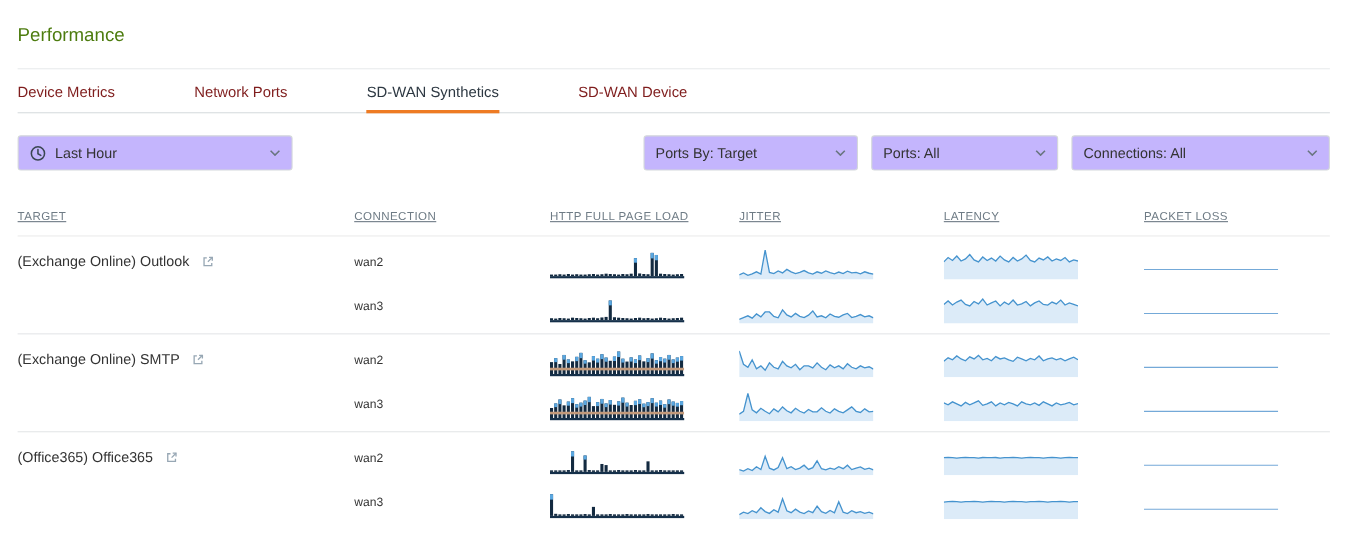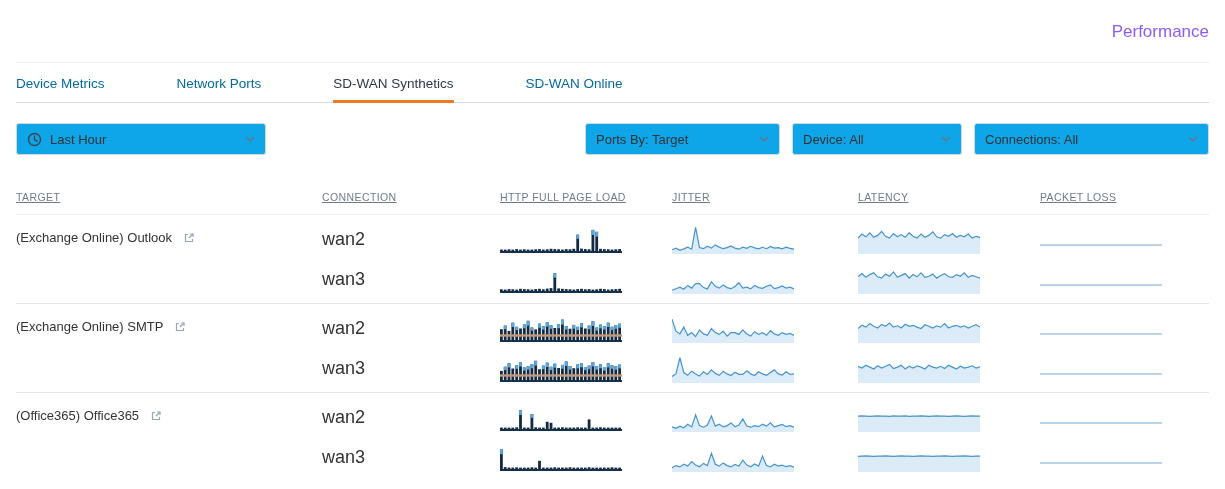--- a/index.html
+++ b/index.html
@@ -3,44 +3,43 @@
 <meta charset="utf-8">
 <style>
   * { box-sizing: border-box; }
   body {
     margin: 0; width: 1225px; height: 489px; overflow: hidden;
     background: #ffffff; color: #333;
     font-family: "Liberation Sans", sans-serif;
   }
   .page { padding: 0 16px; }
   h1[data-name="page-title"] {
-    font-size: 17px; font-weight: 400; color: #8b5cf6;
+    font-size: 17px; font-weight: 400; color: #4d7c0f;
     margin: 22px 0 20px 0;
-    text-align: right;
   }
   .tabbar {
     display: flex; gap: 72px;
     border-top: 1px solid #e9ebed;
     border-bottom: 1px solid #d8dcdf;
     padding: 13px 0 0 0;
   }
   .tab {
-    font-size: 13.5px; color: #0369a1; cursor: pointer;
+    font-size: 13.5px; color: #7f1d1d; cursor: pointer;
     padding-bottom: 11px; position: relative; white-space: nowrap;
   }
   .tab.active { color: #2d3842; }
   .tab.active::after {
     content: ""; position: absolute; left: 0; right: 0; bottom: -1px;
     height: 3px; background: var(--accent, #ee7b23);
   }
   .filterbar { display: flex; align-items: center; gap: 12px; margin-top: 20px; }
   .dropdown {
     display: flex; align-items: center; gap: 8px;
     height: 32px; border: 1px solid #d4d8db; border-radius: 3px;
-    padding: 0 10px; font-size: 13px; color: #333; background: #0ea5e9; cursor: pointer;
+    padding: 0 10px; font-size: 13px; color: #333; background: #c4b5fd; cursor: pointer;
   }
   .dropdown .chev { margin-left: auto; display: flex; }
   .dd-time { width: 250px; }
   .dd-group { width: 195px; }
   .dd-target { width: 170px; }
   .dd-conn { width: 235px; }
   .spacer { flex: 1; }
   .clock { display: flex; }
 
   .thead {
@@ -53,38 +52,38 @@
   .group:last-child { border-bottom: none; }
   .target-cell {
     width: 306px; padding-top: 11px; font-size: 13px; color: #333;
     display: flex; align-items: flex-start; gap: 11px;
   }
   .tname { cursor: pointer; }
   .extlink { display: flex; margin-top: 2px; cursor: pointer; }
   .conns { flex: 1; }
   .connrow {
     display: grid; grid-template-columns: 178px 172px 186px 182px 1fr;
-    align-items: center; height: 40px; font-size: 18px; color: #333;
+    align-items: center; height: 40px; font-size: 11px; color: #333;
   }
   .chart { width: 122px; height: 30px; }
   .chart svg { display: block; }
   .chart.http { border-bottom: 2px solid #15304a; height: 28px; }
 </style>
 </head>
 <body>
 
 <div class="page" data-name="performance-page">
 
   <h1 data-name="page-title">Performance</h1>
 
   <div class="tabbar" data-name="tab-bar">
     <div class="tab" data-name="tab-device-metrics">Device Metrics</div>
     <div class="tab" data-name="tab-network-ports">Network Ports</div>
     <div class="tab active" data-name="tab-sdwan-synthetics">SD-WAN Synthetics</div>
-    <div class="tab" data-name="tab-sdwan-health">SD-WAN Online</div>
+    <div class="tab" data-name="tab-sdwan-health">SD-WAN Device</div>
   </div>
 
   <div class="filterbar" data-name="filter-bar">
     <div class="dropdown dd-time" data-name="time-range-select">
       <span class="clock" data-name="clock-icon">
         <svg width="15" height="15" viewBox="0 0 15 15">
             <circle cx="7.5" cy="7.5" r="6" fill="none" stroke="#3a4652" stroke-width="1.4"></circle>
             <path d="M7.5 4v3.8l2.6 1.4" fill="none" stroke="#3a4652" stroke-width="1.4" stroke-linecap="round"></path>
           </svg>
       </span>
@@ -98,21 +97,21 @@
     <div class="spacer" data-name="filter-bar-spacer"></div>
     <div class="dropdown dd-group" data-name="group-by-select">
       <span data-name="group-by-value">Ports By: Target</span>
       <span class="chev" data-name="chevron-down-icon">
         <svg width="10" height="6" viewBox="0 0 10 6">
             <polyline points="1,1 5,5 9,1" fill="none" stroke="#697580" stroke-width="1.4"></polyline>
           </svg>
       </span>
     </div>
     <div class="dropdown dd-target" data-name="target-filter-select">
-      <span data-name="target-filter-value">Device: All</span>
+      <span data-name="target-filter-value">Ports: All</span>
       <span class="chev" data-name="chevron-down-icon">
         <svg width="10" height="6" viewBox="0 0 10 6">
             <polyline points="1,1 5,5 9,1" fill="none" stroke="#697580" stroke-width="1.4"></polyline>
           </svg>
       </span>
     </div>
     <div class="dropdown dd-conn" data-name="connections-filter-select">
       <span data-name="connections-filter-value">Connections: All</span>
       <span class="chev" data-name="chevron-down-icon">
         <svg width="10" height="6" viewBox="0 0 10 6">

